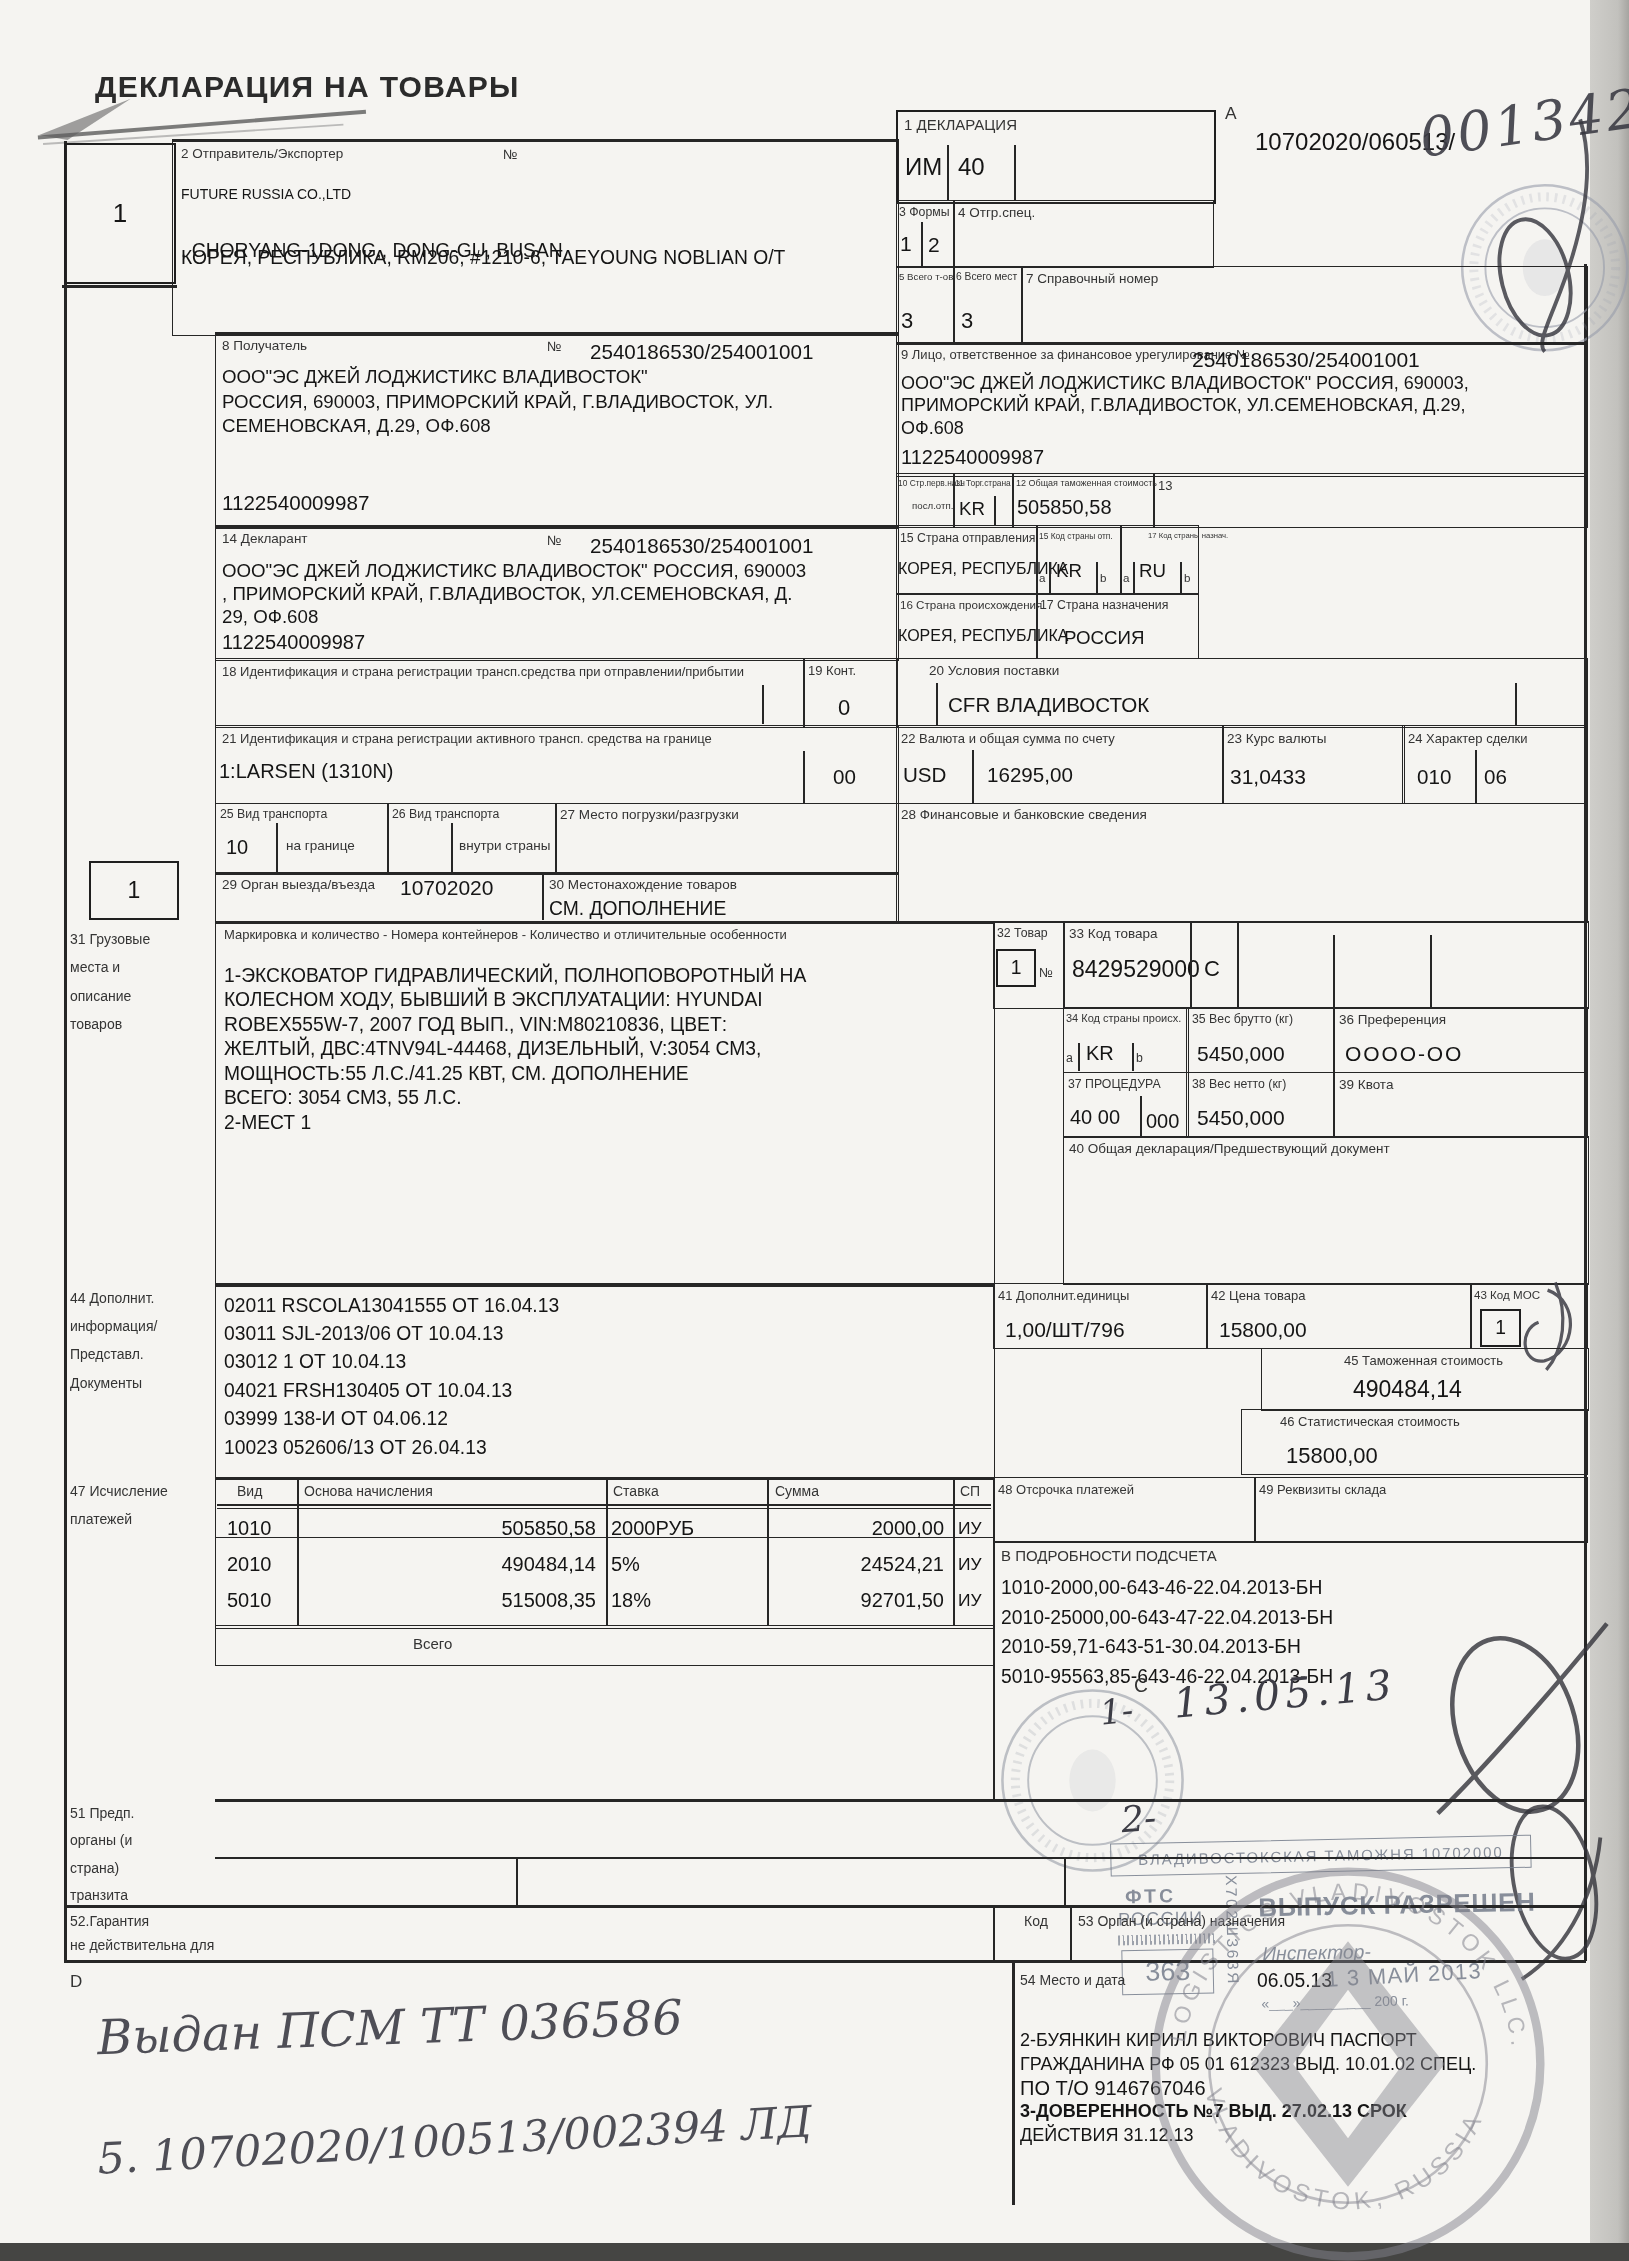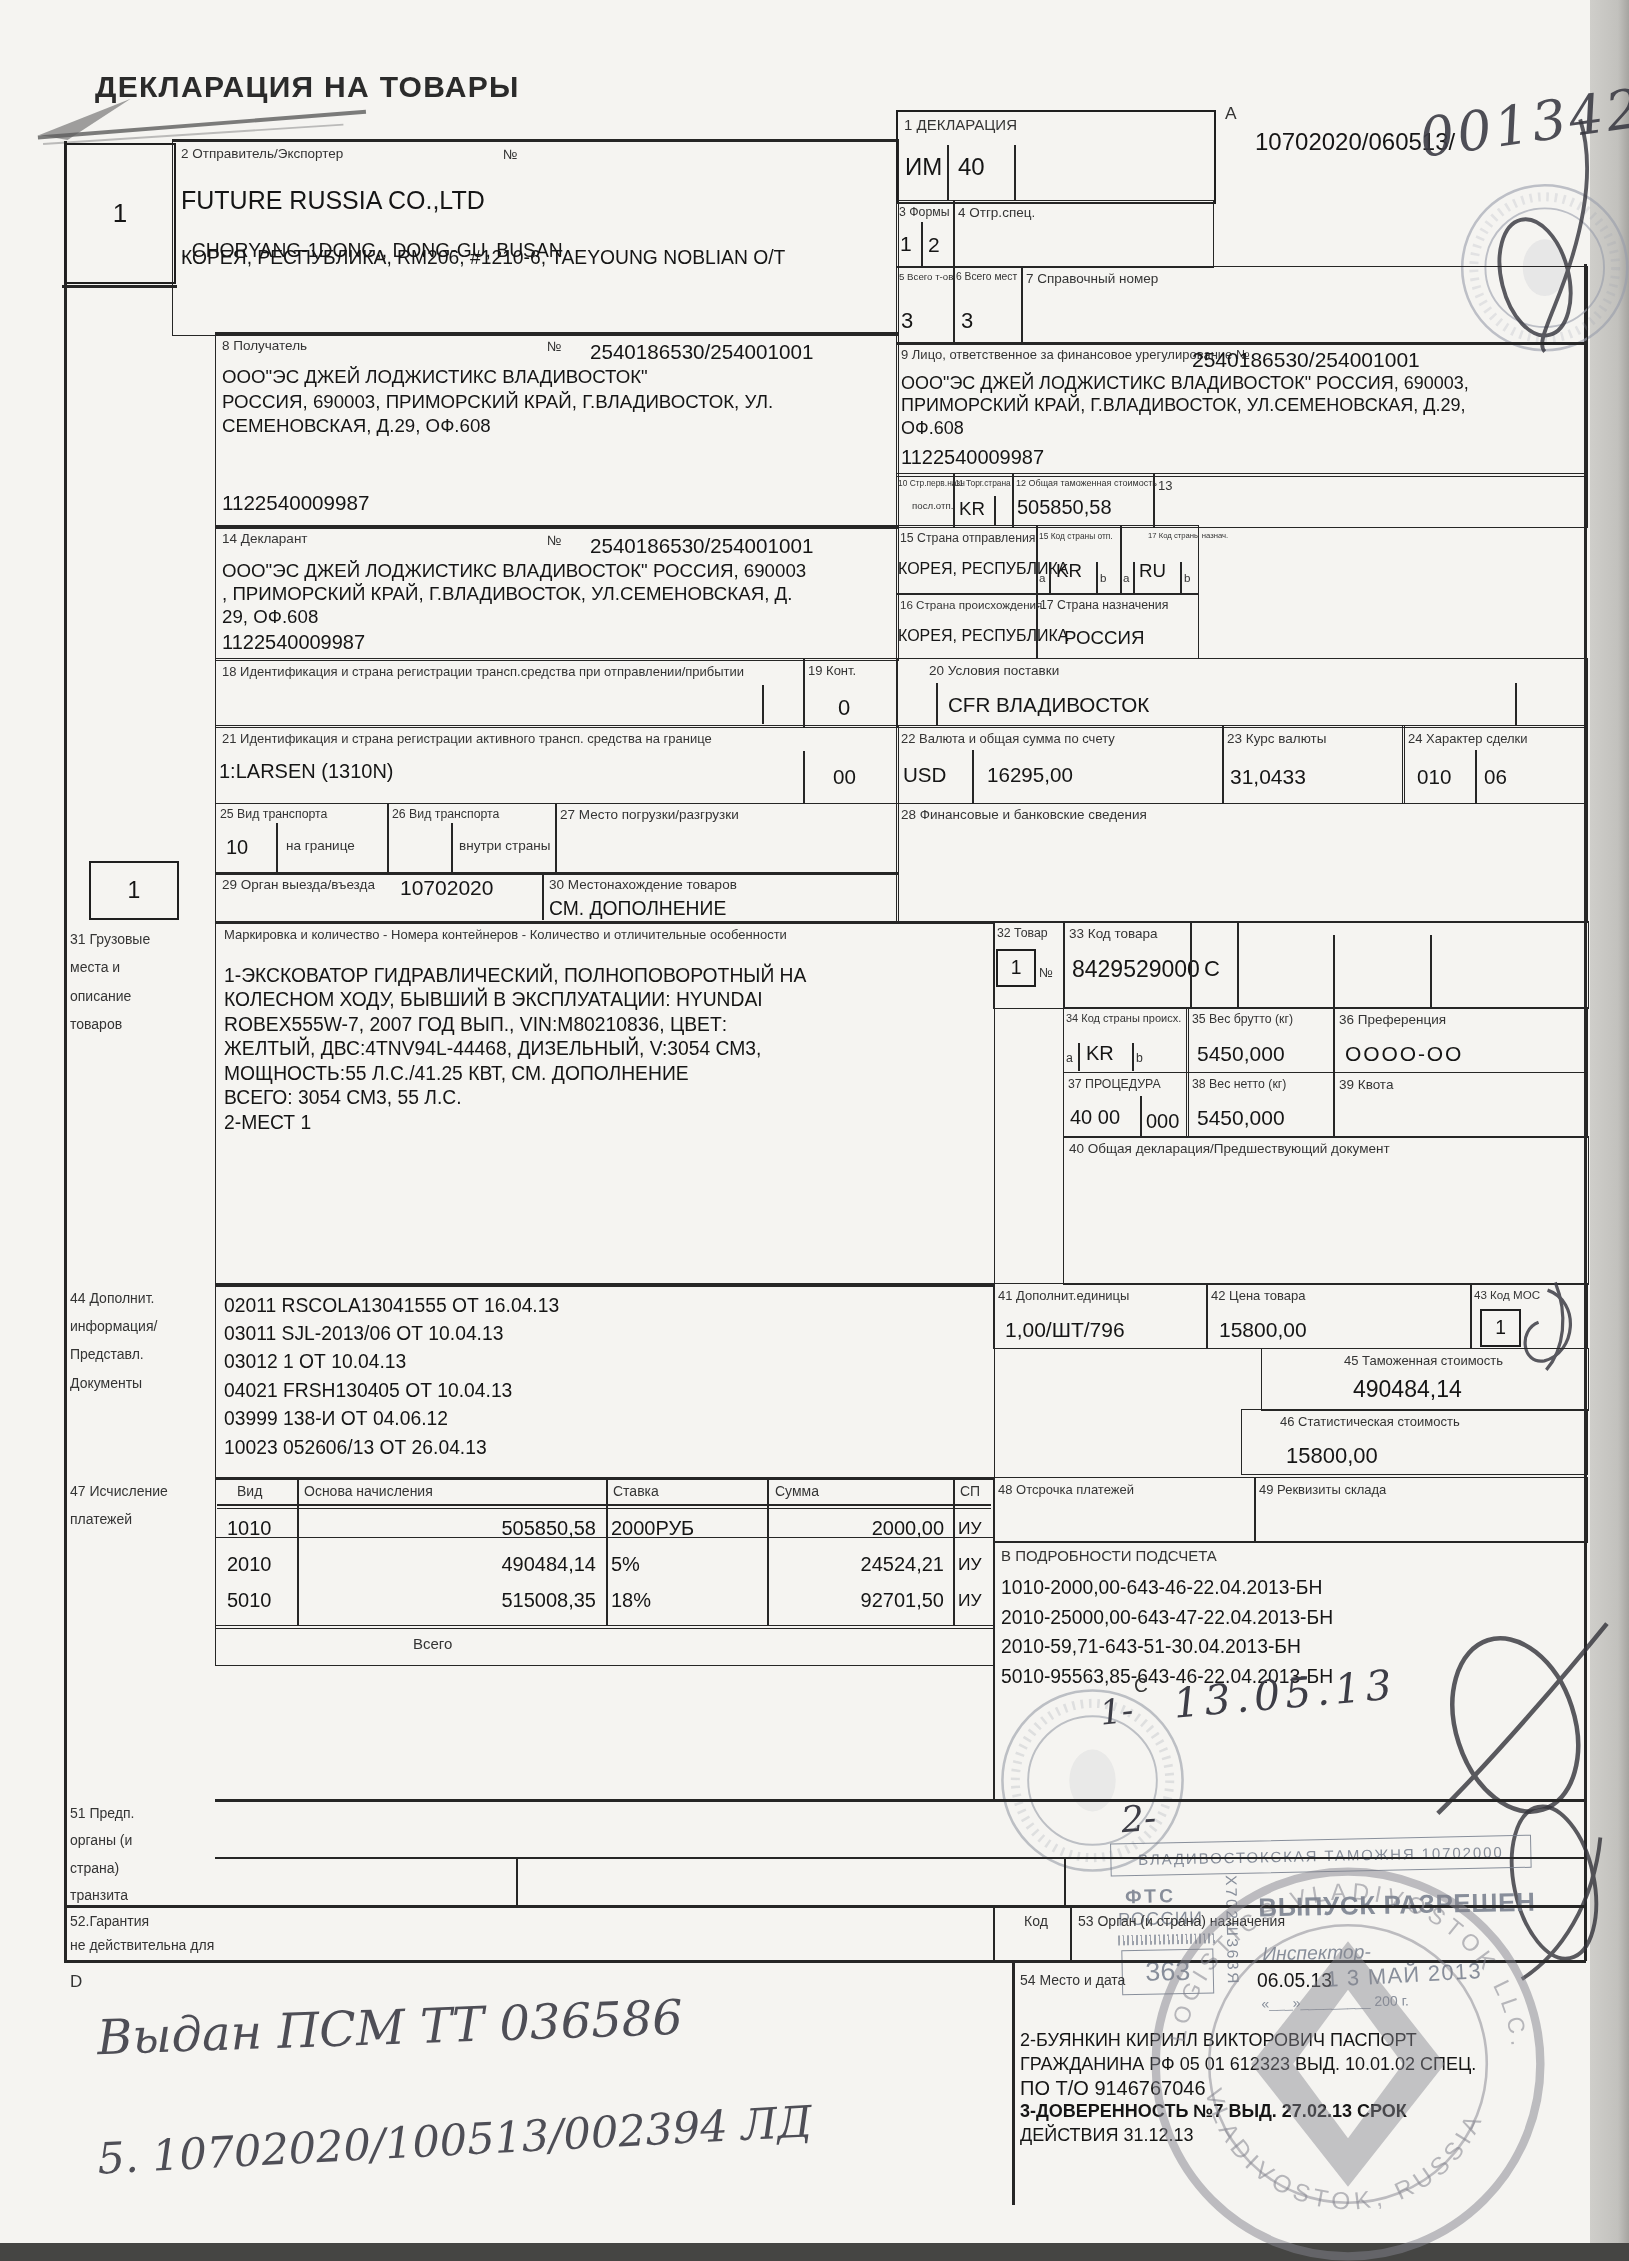--- a/index.html
+++ b/index.html
@@ -38,21 +38,21 @@
   <div class="vt" style="left:1584px;top:264px;height:1697px;width:2.6px;"></div>
 
   <div class="b4 cell" style="left:64px;top:143px;width:108px;height:137px;">
     <span class="vl" style="position:static;font-size:26px;">1</span>
   </div>
   <div class="hl" style="left:62px;top:285px;width:115px;height:2.6px;"></div>
 
   <div class="b bt5" style="left:172px;top:139px;width:725px;height:193px;"></div>
   <div class="lb" style="left:181px;top:146px;">2 Отправитель/Экспортер</div>
   <div class="lb" style="left:503px;top:147px;">№</div>
-  <div class="vl" style="left:181px;top:186px;font-size:25px;">FUTURE RUSSIA CO.,LTD</div>
+  <div class="vl" style="left:181px;top:186px;font-size:14px;">FUTURE RUSSIA CO.,LTD</div>
   <div class="vl" style="left:181px;top:203px;font-size:19.3px;margin-top:44px;">КОРЕЯ, РЕСПУБЛИКА, RM206, #1210-6, TAEYOUNG NOBLIAN O/T</div>
   <div class="vl" style="left:181px;top:240px;font-size:19.3px;">, CHORYANG-1DONG,, DONG-GU, BUSAN</div>
 
   <div class="b4" style="left:896px;top:110px;width:316px;height:90px;"></div>
   <div class="lb" style="left:904px;top:116px;font-size:15px;">1 ДЕКЛАРАЦИЯ</div>
   <div class="vl" style="left:905px;top:153px;font-size:24px;">ИМ</div>
   <div class="vt" style="left:947px;top:145px;height:55px;"></div>
   <div class="vl" style="left:958px;top:153px;font-size:24px;">40</div>
   <div class="vt" style="left:1014px;top:145px;height:55px;"></div>
   <div class="hl" style="left:896px;top:202px;width:316px;"></div>

